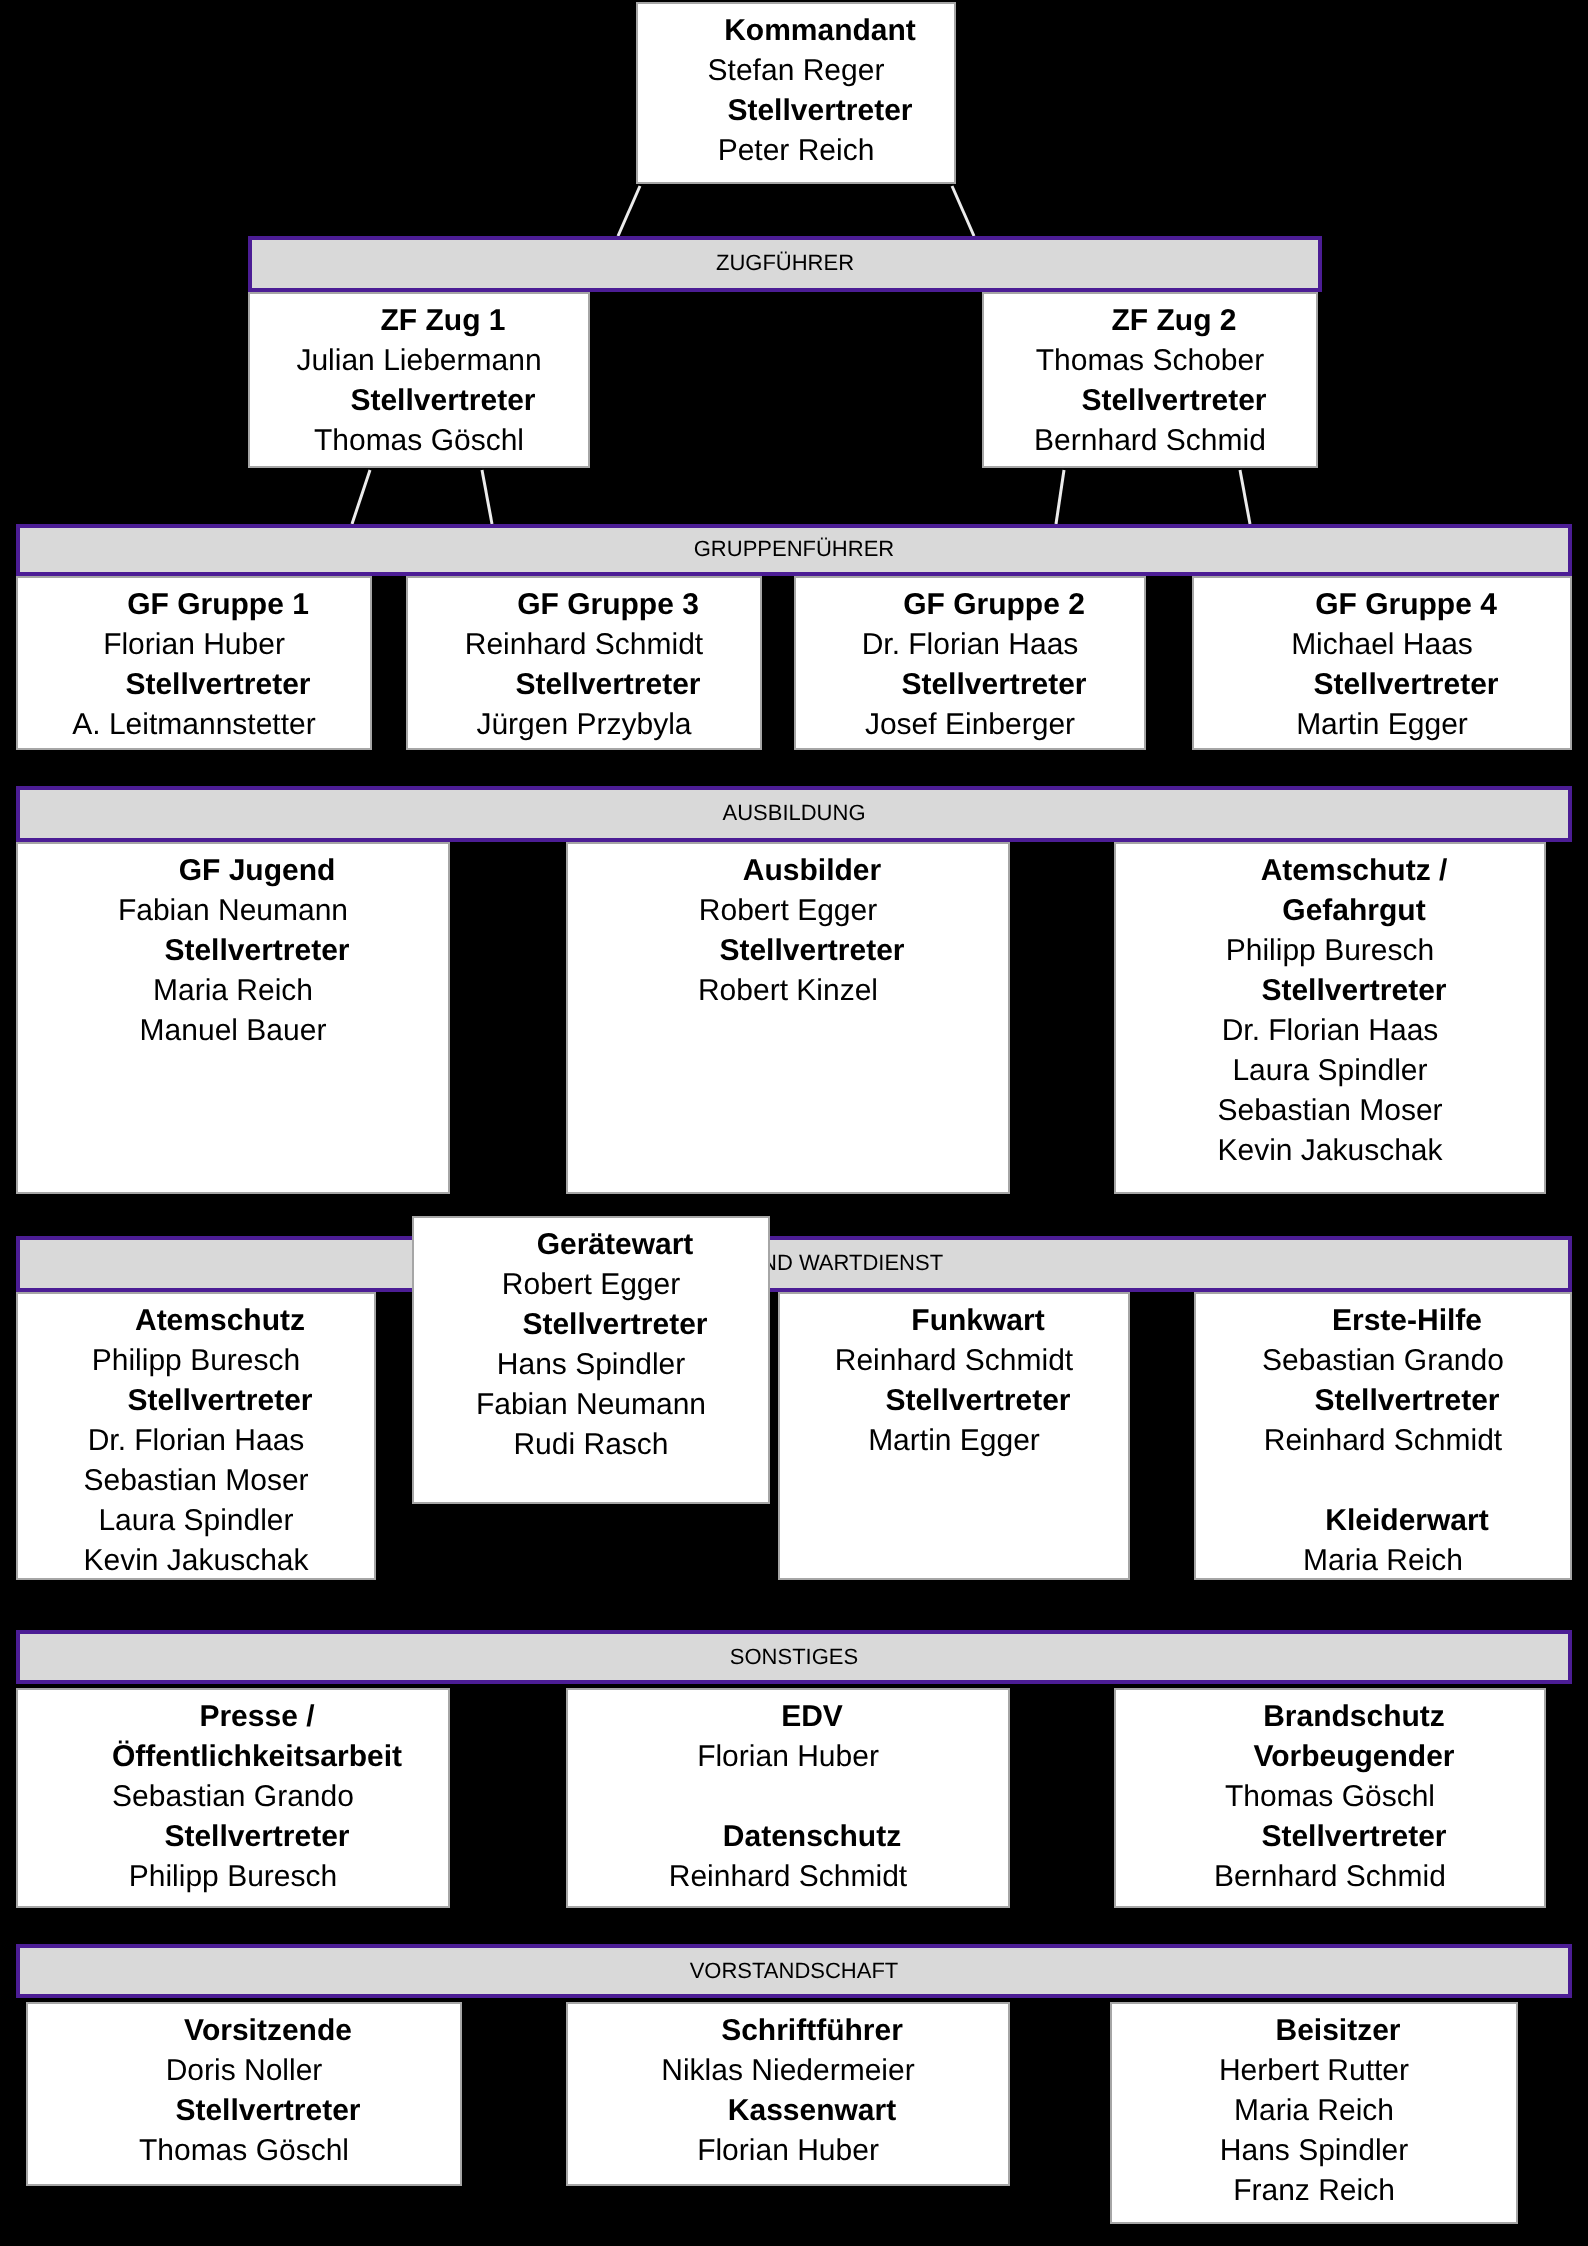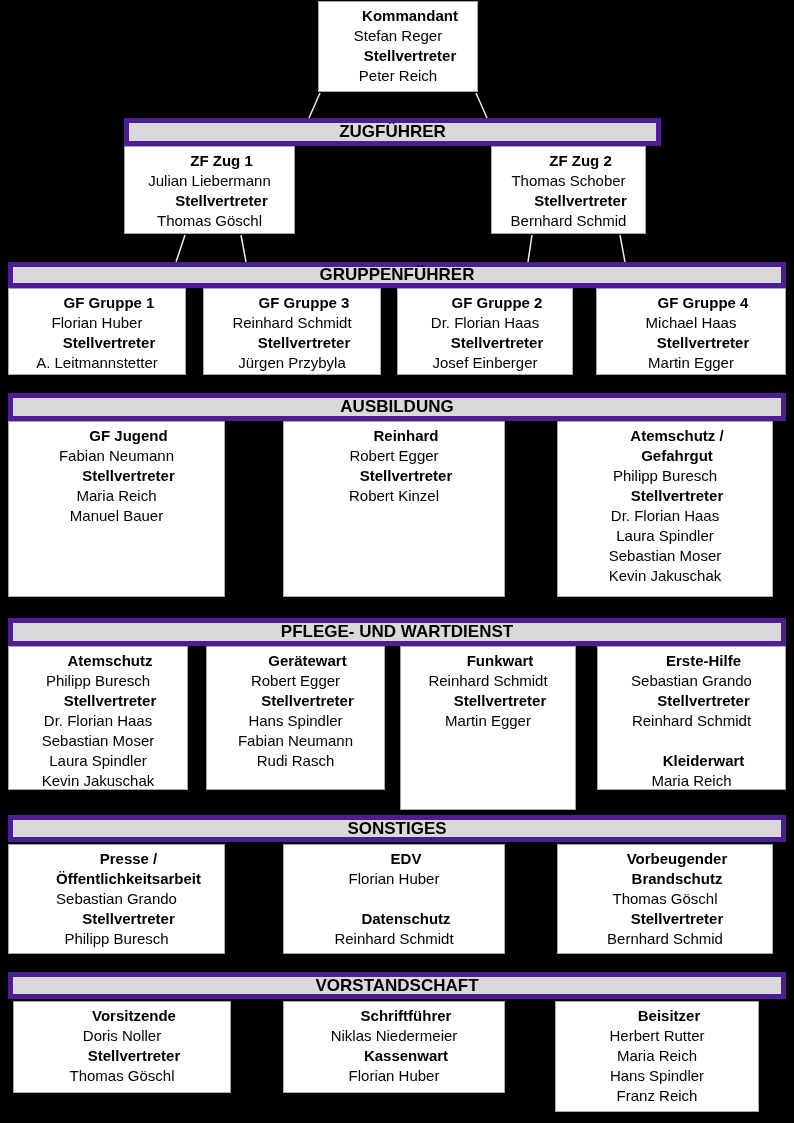--- a/index.html
+++ b/index.html
@@ -5,23 +5,23 @@
   html,body{margin:0;padding:0;background:#000;}
   .canvas{
     position:relative;width:794px;height:1123px;overflow:hidden;
     background:var(--bg,#000);
     font-family:"Liberation Sans",sans-serif;color:var(--text,#000);
   }
   .connectors{position:absolute;left:0;top:0;width:794px;height:1123px;pointer-events:none;}
   .connectors line{stroke:var(--line-color,#ececec);stroke-width:1.5;}
   .hdr{
     position:absolute;box-sizing:border-box;
-    background:var(--hdr-bg,#d9d9d9);border:5px solid #4c1d95;
+    background:var(--hdr-bg,#d9d9d9);border:2px solid #4c1d95;
     display:flex;align-items:center;justify-content:center;
-    font-weight:bold;font-size:17px;color:var(--text,#000);
+    font-weight:normal;font-size:11px;color:var(--text,#000);
   }
   .box{
     position:absolute;box-sizing:border-box;overflow:hidden;
     background:var(--box-bg,#fff);border:1px solid #a6a6a6;
     text-align:center;font-size:15px;padding-top:4px;
   }
   .box .line{line-height:20px;white-space:nowrap;}
   .box .line.bold{font-weight:bold;margin-left:24px;}
 </style>
 </head>
@@ -45,21 +45,21 @@
       <div class="line">Peter Reich</div>
     </div>
 
   <div class="hdr" style="left:124px;top:118px;width:537px;height:28px">ZUGFÜHRER</div>
   <div class="box" style="left:124px;top:146px;width:171px;height:88px">
       <div class="line bold">ZF Zug 1</div>
       <div class="line">Julian Liebermann</div>
       <div class="line bold">Stellvertreter</div>
       <div class="line">Thomas Göschl</div>
     </div>
-  <div class="box" style="left:491px;top:146px;width:155px;height:88px">
+  <div class="box" style="left:491px;top:146px;width:168px;height:88px">
       <div class="line bold">ZF Zug 2</div>
       <div class="line">Thomas Schober</div>
       <div class="line bold">Stellvertreter</div>
       <div class="line">Bernhard Schmid</div>
     </div>
 
   <div class="hdr" style="left:8px;top:262px;width:778px;height:26px">GRUPPENFÜHRER</div>
   <div class="box" style="left:8px;top:288px;width:178px;height:87px">
       <div class="line bold">GF Gruppe 1</div>
       <div class="line">Florian Huber</div>
@@ -87,21 +87,21 @@
 
   <div class="hdr" style="left:8px;top:393px;width:778px;height:28px">AUSBILDUNG</div>
   <div class="box" style="left:8px;top:421px;width:217px;height:176px">
       <div class="line bold">GF Jugend</div>
       <div class="line">Fabian Neumann</div>
       <div class="line bold">Stellvertreter</div>
       <div class="line">Maria Reich</div>
       <div class="line">Manuel Bauer</div>
     </div>
   <div class="box" style="left:283px;top:421px;width:222px;height:176px">
-      <div class="line bold">Reinhard</div>
+      <div class="line bold">Ausbilder</div>
       <div class="line">Robert Egger</div>
       <div class="line bold">Stellvertreter</div>
       <div class="line">Robert Kinzel</div>
     </div>
   <div class="box" style="left:557px;top:421px;width:216px;height:176px">
       <div class="line bold">Atemschutz /</div>
       <div class="line bold">Gefahrgut</div>
       <div class="line">Philipp Buresch</div>
       <div class="line bold">Stellvertreter</div>
       <div class="line">Dr. Florian Haas</div>
@@ -113,29 +113,29 @@
   <div class="hdr" style="left:8px;top:618px;width:778px;height:28px">PFLEGE- UND WARTDIENST</div>
   <div class="box" style="left:8px;top:646px;width:180px;height:144px">
       <div class="line bold">Atemschutz</div>
       <div class="line">Philipp Buresch</div>
       <div class="line bold">Stellvertreter</div>
       <div class="line">Dr. Florian Haas</div>
       <div class="line">Sebastian Moser</div>
       <div class="line">Laura Spindler</div>
       <div class="line">Kevin Jakuschak</div>
     </div>
-  <div class="box" style="left:206px;top:646px;width:179px;height:144px">
+  <div class="box" style="left:206px;top:608px;width:179px;height:144px">
       <div class="line bold">Gerätewart</div>
       <div class="line">Robert Egger</div>
       <div class="line bold">Stellvertreter</div>
       <div class="line">Hans Spindler</div>
       <div class="line">Fabian Neumann</div>
       <div class="line">Rudi Rasch</div>
     </div>
-  <div class="box" style="left:400px;top:646px;width:176px;height:164px">
+  <div class="box" style="left:389px;top:646px;width:176px;height:144px">
       <div class="line bold">Funkwart</div>
       <div class="line">Reinhard Schmidt</div>
       <div class="line bold">Stellvertreter</div>
       <div class="line">Martin Egger</div>
     </div>
   <div class="box" style="left:597px;top:646px;width:189px;height:144px">
       <div class="line bold">Erste-Hilfe</div>
       <div class="line">Sebastian Grando</div>
       <div class="line bold">Stellvertreter</div>
       <div class="line">Reinhard Schmidt</div>
@@ -153,22 +153,22 @@
       <div class="line">Philipp Buresch</div>
     </div>
   <div class="box" style="left:283px;top:844px;width:222px;height:110px">
       <div class="line bold">EDV</div>
       <div class="line">Florian Huber</div>
       <div class="line">&nbsp;</div>
       <div class="line bold">Datenschutz</div>
       <div class="line">Reinhard Schmidt</div>
     </div>
   <div class="box" style="left:557px;top:844px;width:216px;height:110px">
+      <div class="line bold">Brandschutz</div>
       <div class="line bold">Vorbeugender</div>
-      <div class="line bold">Brandschutz</div>
       <div class="line">Thomas Göschl</div>
       <div class="line bold">Stellvertreter</div>
       <div class="line">Bernhard Schmid</div>
     </div>
 
   <div class="hdr" style="left:8px;top:972px;width:778px;height:27px">VORSTANDSCHAFT</div>
   <div class="box" style="left:13px;top:1001px;width:218px;height:92px">
       <div class="line bold">Vorsitzende</div>
       <div class="line">Doris Noller</div>
       <div class="line bold">Stellvertreter</div>

